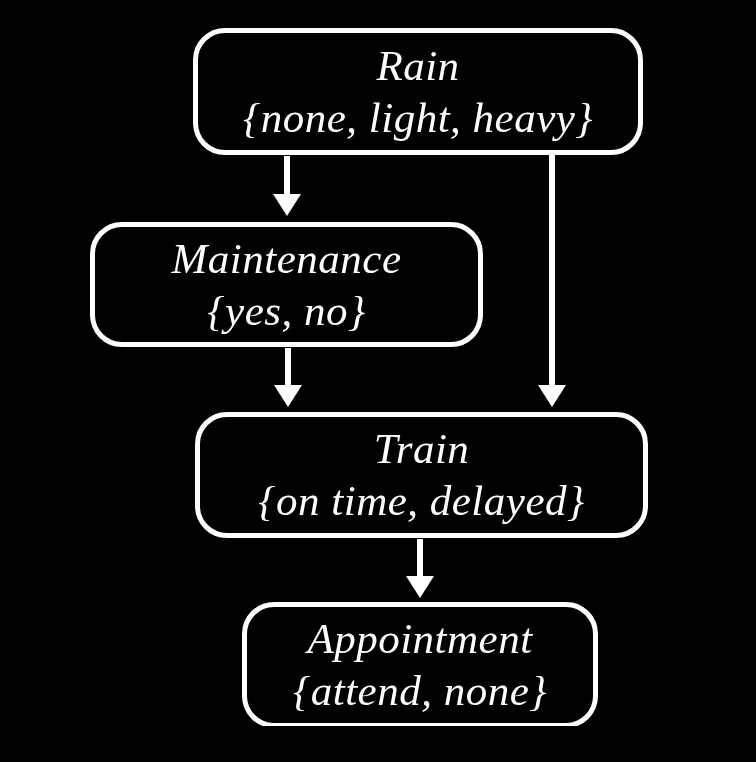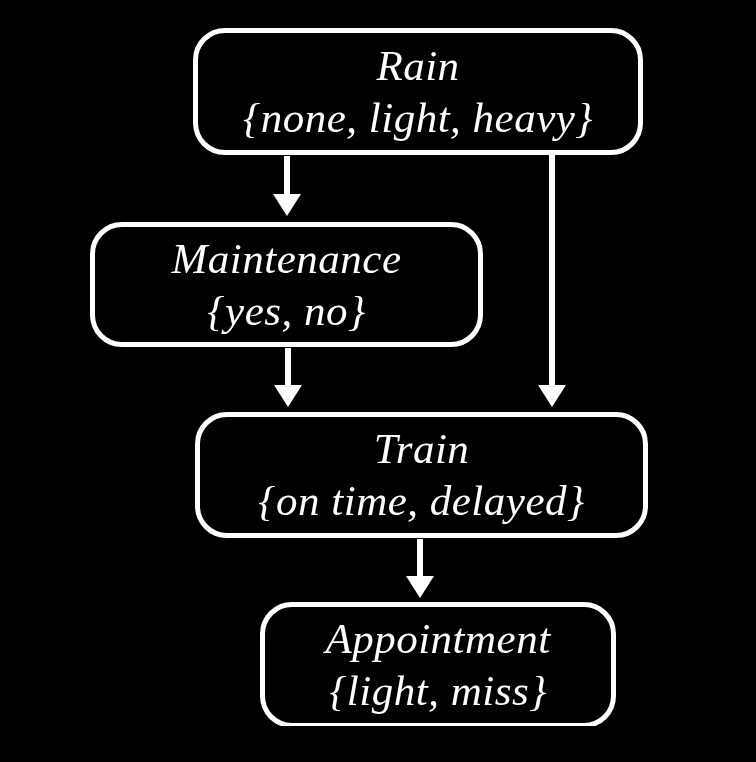--- a/index.html
+++ b/index.html
@@ -36,21 +36,21 @@
     justify-content: center;
     text-align: center;
     font-style: italic;
     font-size: 43px;
     line-height: 52px;
     letter-spacing: 0.5px;
   }
   .node-rain        { left: 193px; top:  28px; width: 450px; height: 127px; }
   .node-maintenance { left:  90px; top: 222px; width: 393px; height: 125px; }
   .node-train       { left: 195px; top: 412px; width: 453px; height: 126px; }
-  .node-appointment { left: 242px; top: 602px; width: 356px; height: 126px; margin-left: 18px; }
+  .node-appointment { left: 242px; top: 602px; width: 356px; height: 126px; }
   .edge-line {
     stroke: #ffffff;
     stroke-width: 6;
     fill: none;
   }
   .edge-head {
     fill: #ffffff;
     stroke: none;
   }
 </style>
@@ -92,16 +92,16 @@
     <div>{on time, delayed}</div>
   </div>
 
   <div class="node node-maintenance">
     <div>Maintenance</div>
     <div>{yes, no}</div>
   </div>
 
   <div class="node node-appointment">
     <div>Appointment</div>
-    <div>{light, miss}</div>
+    <div>{attend, none}</div>
   </div>
 
 </div>
 
 </body></html>

